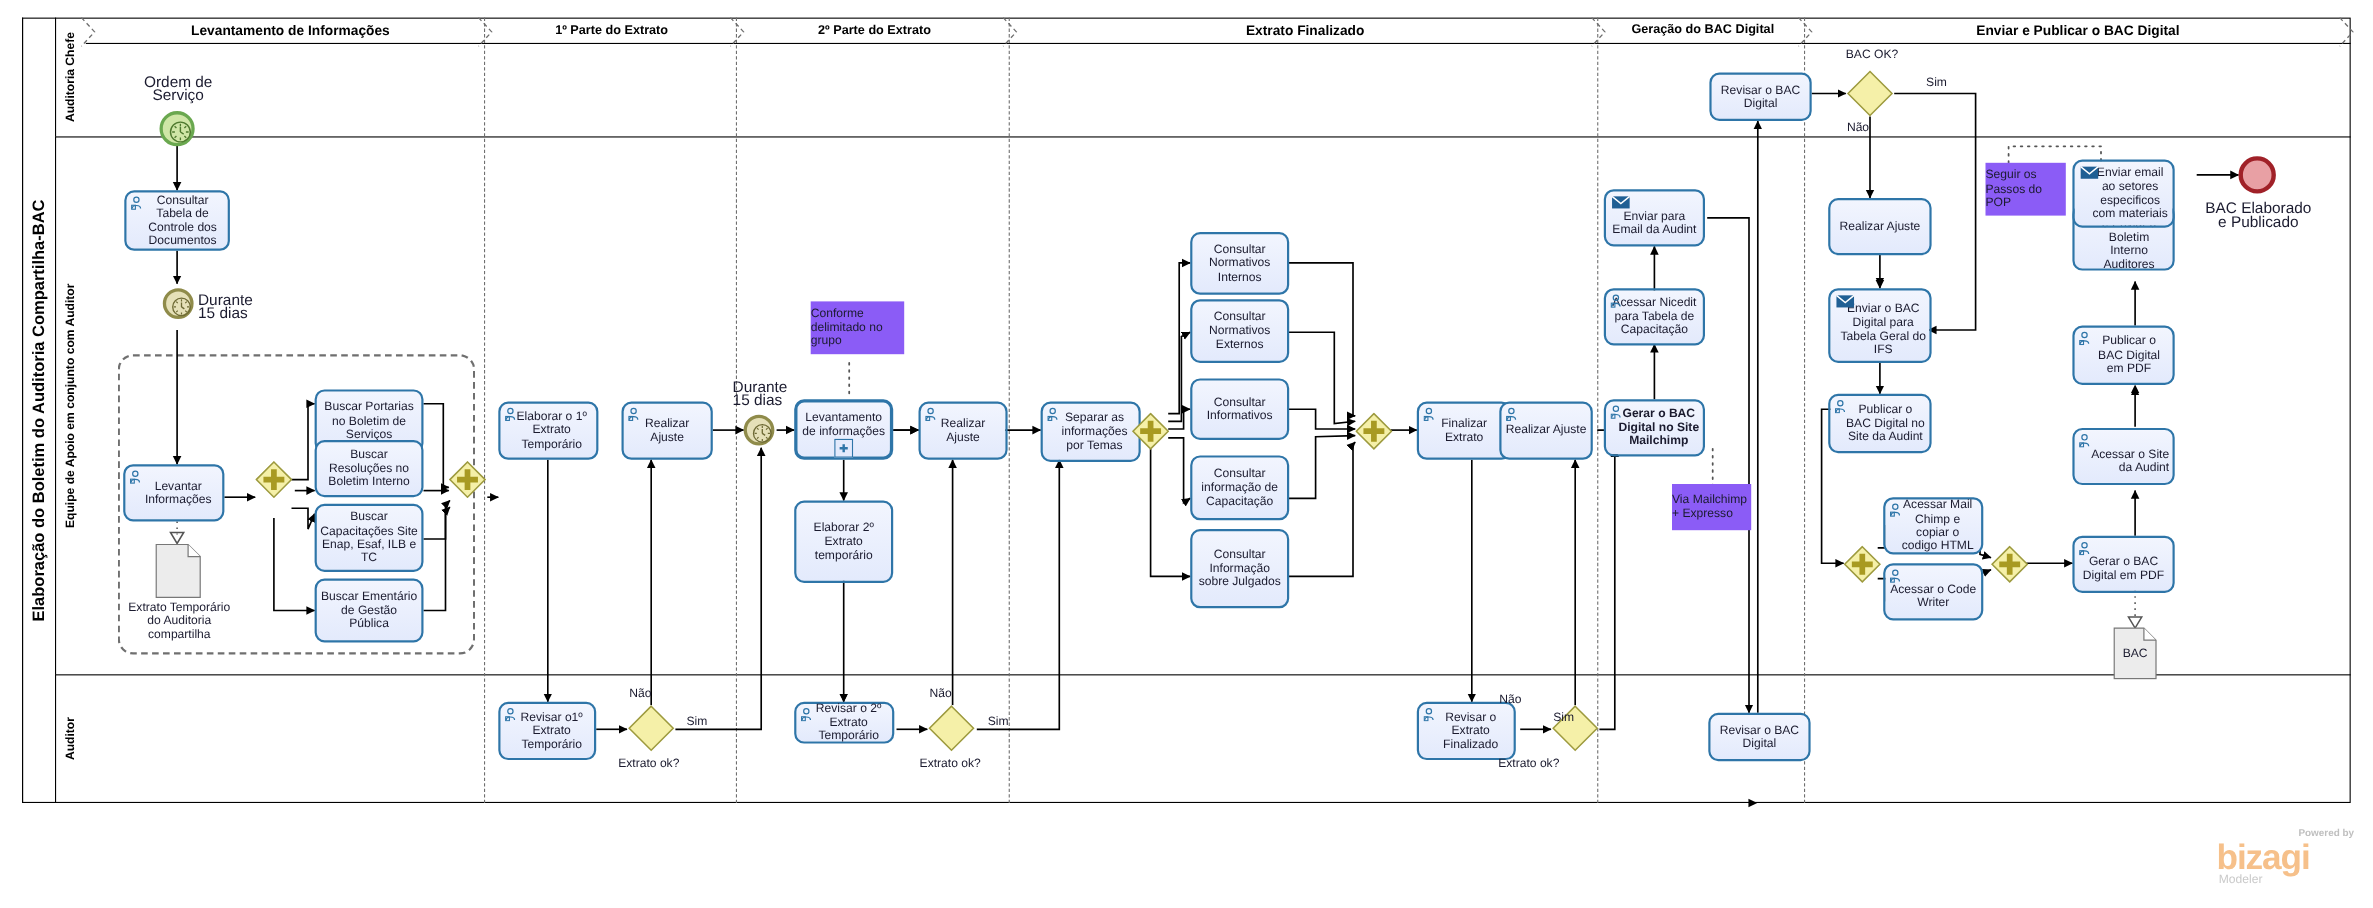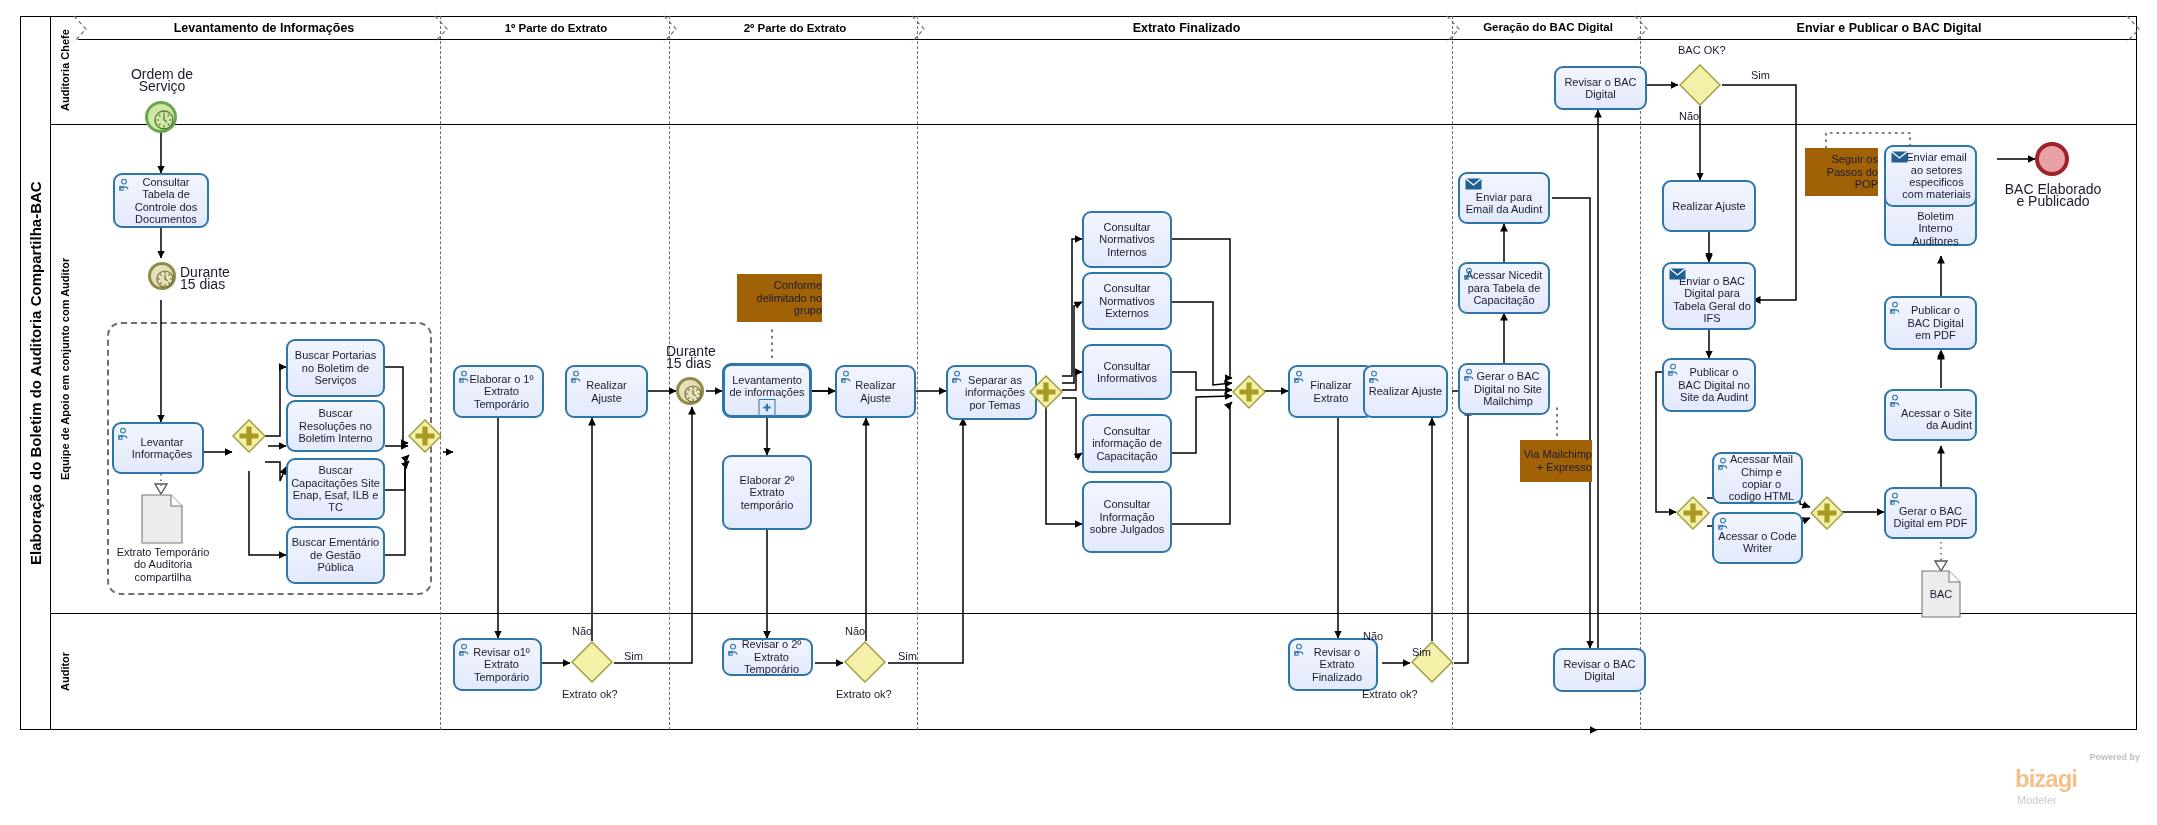--- a/index.html
+++ b/index.html
@@ -45,33 +45,33 @@
   
   .gw{position:absolute;}
   .gw svg{display:block;}
 
   
   .doc{position:absolute;}
   .doc svg{display:block;}
   .doc-lbl{position:absolute;text-align:center;font-size:11px;line-height:12.4px;color:#1b1b2f;}
 
   
-  .note{position:absolute;background:#a16207;border:0;display:flex;align-items:center;
-        justify-content:center;text-align:right;font-size:11px;line-height:12.6px;color:#1b1b2f;}
+  .note{position:absolute;background:#8b5cf6;border:0;display:flex;align-items:center;
+        justify-content:center;text-align:left;font-size:11px;line-height:12.6px;color:#1b1b2f;}
   .grp{position:absolute;border:2px dashed #6f6f6f;border-radius:14px;box-sizing:border-box;}
 
   
   .flowlayer{position:absolute;left:0;top:0;width:2157px;height:825px;pointer-events:none;}
   .flowlabel{position:absolute;font-size:11px;color:#1b1b2f;white-space:nowrap;}
   .evlabel{position:absolute;font-size:14px;line-height:12.4px;color:#1b1b2f;text-align:left;}
 
   
   .logo{position:absolute;}
   .logo .pw{position:absolute;right:0;top:0;font-size:9px;color:#bfbfbf;font-weight:bold;}
-  .logo .bz{position:absolute;left:0;top:10px;font-size:24px;color:#f6c08a;font-weight:bold;
+  .logo .bz{position:absolute;left:0;top:10px;font-size:32px;color:#f6c08a;font-weight:bold;
             letter-spacing:-1px;line-height:34px;}
   .logo .md{position:absolute;left:2px;top:42px;font-size:11px;color:#c9c9c9;}
 </style>
 </head>
 <body>
 
 <div id="canvas">
 
   <div class="pool-outer" style="left:20px;top:16px;width:2117px;height:714px;"></div>
 
@@ -328,21 +328,21 @@
     <span class="ico">
       <svg width="15" height="13" viewBox="0 0 15 13">
           <circle cx="5" cy="3.6" r="2.4" fill="none" stroke="#2e75a8" stroke-width="1.1"></circle>
           <path d="M1.2 11.6 C1.2 7.9 8.8 7.9 8.8 11.6" fill="none" stroke="#2e75a8" stroke-width="1.1"></path>
           <rect x="0.7" y="8.6" width="3.4" height="3.6" fill="none" stroke="#2e75a8" stroke-width="1"></rect>
         </svg>
     </span>
     <span class="lbl" style="padding-left:8px;">Levantar Informações</span>
   </div>
 
-  <div class="task" style="left:286px;top:339px;width:99px;height:58px;justify-content:flex-end;">
+  <div class="task" style="left:286px;top:354px;width:99px;height:58px;justify-content:flex-end;">
     <span class="lbl">Buscar Portarias no Boletim de Serviços</span>
     </div>
   <div class="task" style="left:286px;top:400px;width:99px;height:52px;">
     <span class="lbl">Buscar Resoluções no Boletim Interno</span>
     </div>
   <div class="task" style="left:286px;top:458px;width:99px;height:62px;">
     <span class="lbl">Buscar Capacitações Site Enap, Esaf, ILB e TC</span>
     </div>
   <div class="task" style="left:286px;top:526px;width:99px;height:58px;">
     <span class="lbl">Buscar Ementário de Gestão Pública</span>
@@ -502,21 +502,21 @@
   </div>
 
   <div class="task" style="left:1458px;top:363px;width:92px;height:52px;">
     <span class="ico">
       <svg width="15" height="13" viewBox="0 0 15 13">
           <circle cx="5" cy="3.6" r="2.4" fill="none" stroke="#2e75a8" stroke-width="1.1"></circle>
           <path d="M1.2 11.6 C1.2 7.9 8.8 7.9 8.8 11.6" fill="none" stroke="#2e75a8" stroke-width="1.1"></path>
           <rect x="0.7" y="8.6" width="3.4" height="3.6" fill="none" stroke="#2e75a8" stroke-width="1"></rect>
         </svg>
     </span>
-    <span class="lbl" style="padding-left:8px;">Gerar o BAC Digital no Site Mailchimp</span>
+    <span class="lbl" style="padding-left:8px;font-weight:bold;">Gerar o BAC Digital no Site Mailchimp</span>
   </div>
 
   <div class="task" style="left:1553px;top:648px;width:93px;height:44px;">
     <span class="lbl">Revisar o BAC Digital</span>
     </div>
 
   <div class="task" style="left:1662px;top:180px;width:94px;height:52px;">
     <span class="lbl">Realizar Ajuste</span>
     </div>
 

